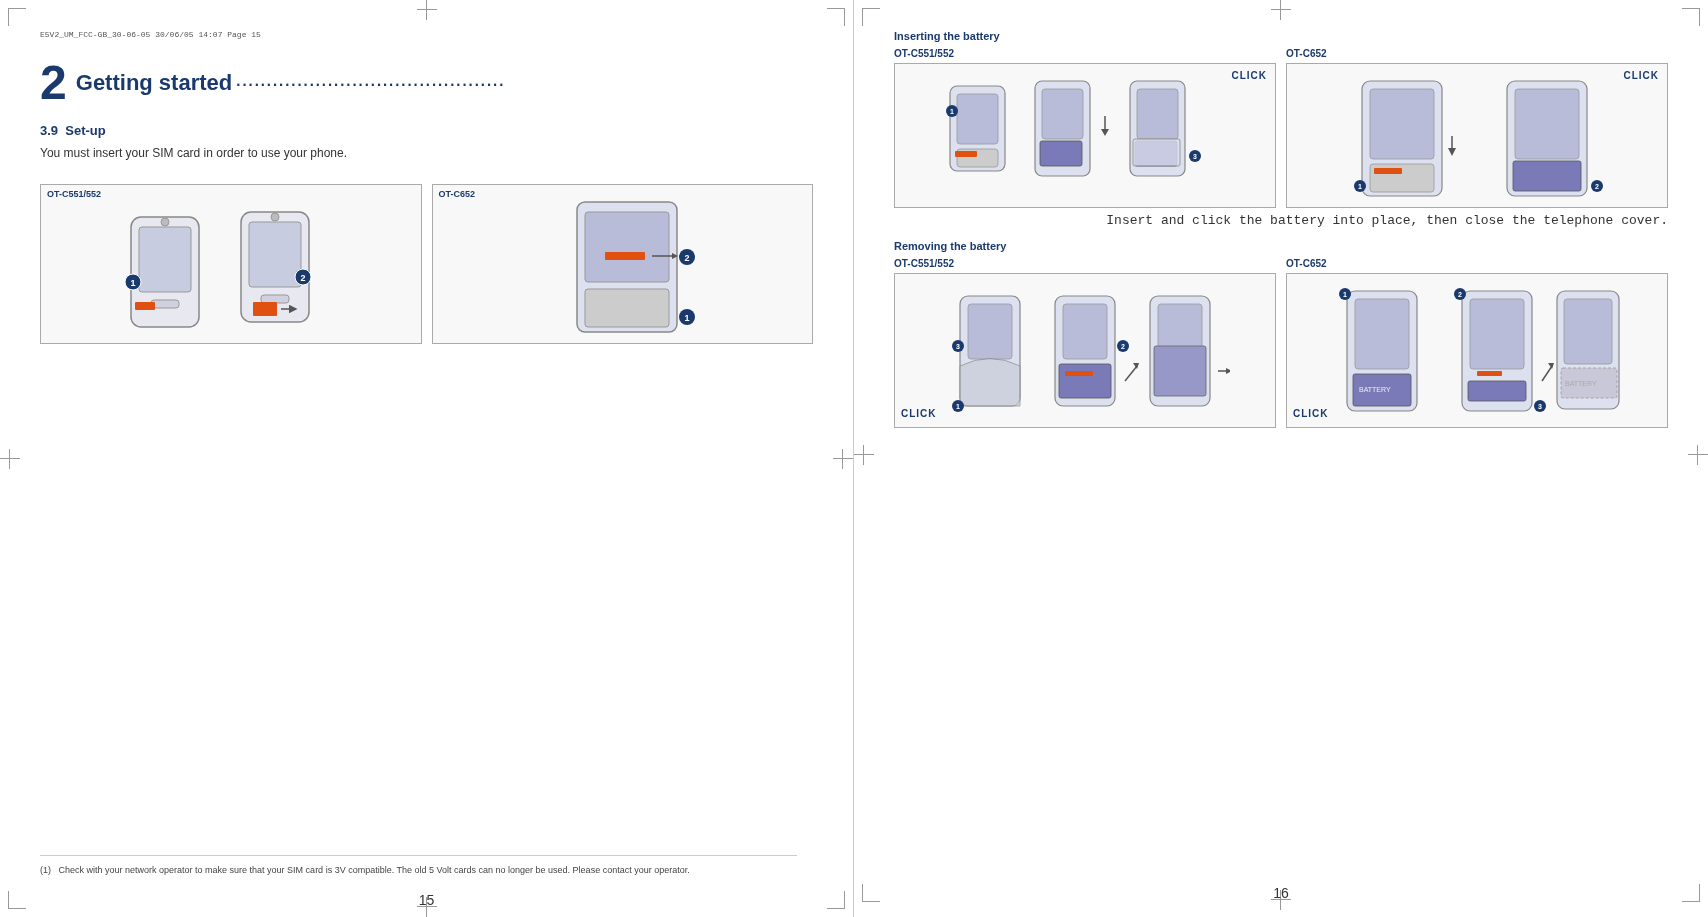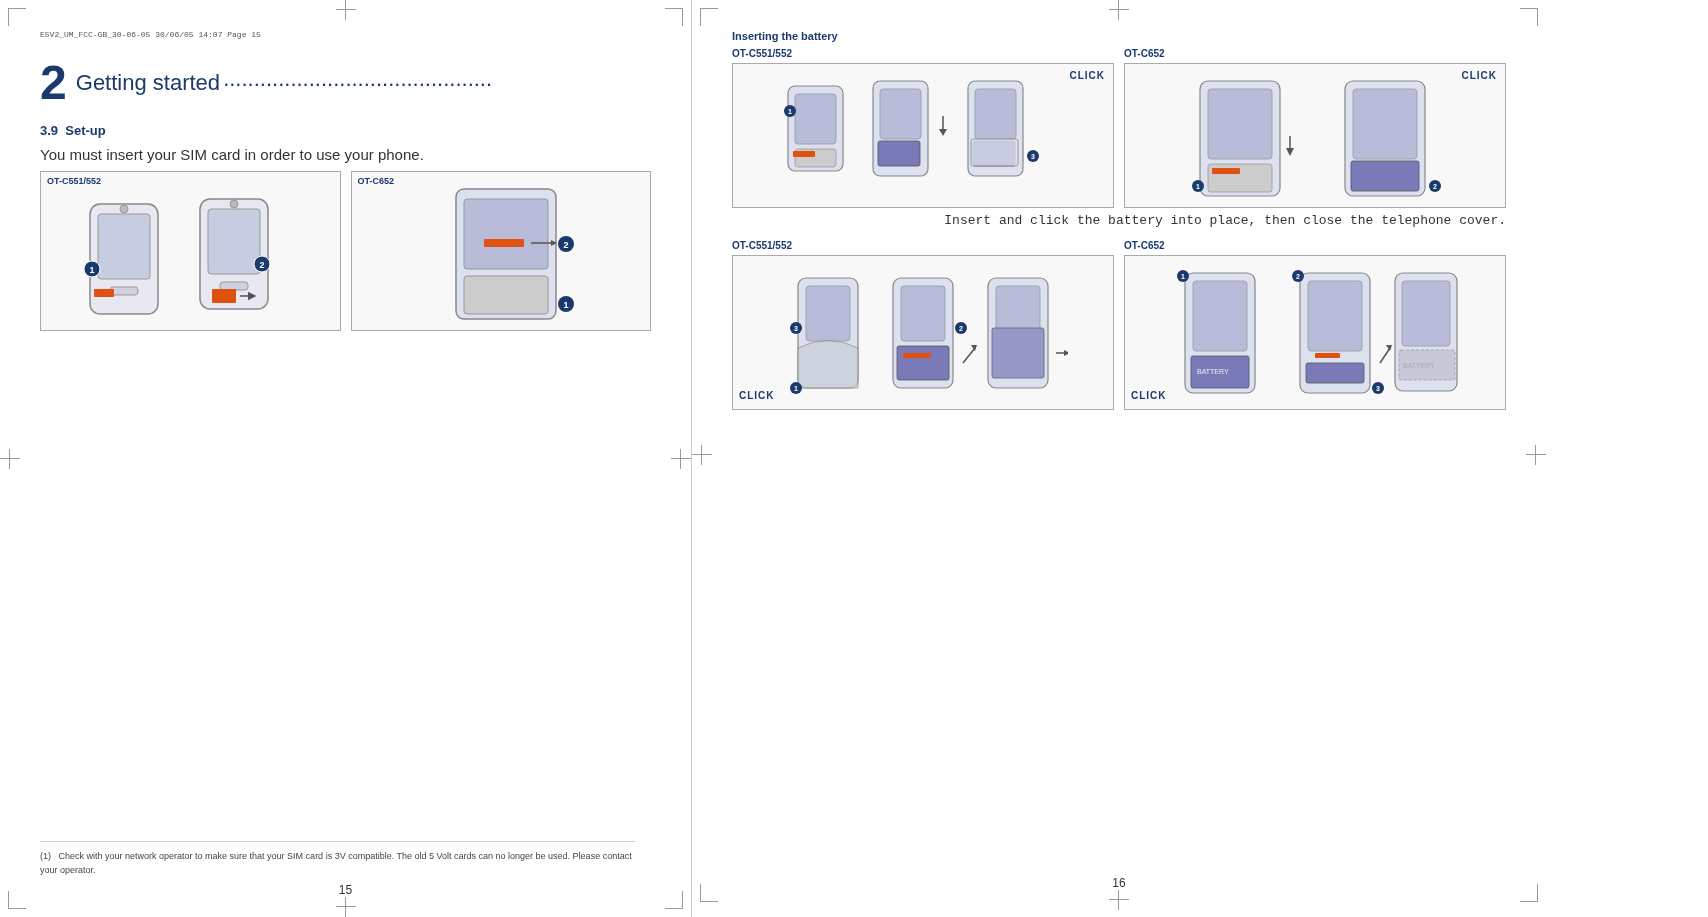--- a/index.html
+++ b/index.html
@@ -8,21 +8,21 @@
       font-family: Arial, Helvetica, sans-serif;
       font-size: 11px;
       color: #222;
       width: 1708px;
       height: 917px;
       overflow: hidden;
       display: flex;
     }
 
     .page {
-      width: 692px;
+      width: 854px;
       height: 917px;
       padding: 30px 40px 20px 40px;
       position: relative;
       border-right: 1px solid #ccc;
       flex-shrink: 0;
     }
 
     .page-right {
       width: 854px;
       height: 910px;
@@ -75,21 +75,21 @@
       font-size: 48px;
       font-weight: bold;
       color: #1a3a6e;
       display: inline-block;
       vertical-align: middle;
       margin-right: 6px;
       line-height: 1;
     }
     .chapter-title {
       font-size: 22px;
-      font-weight: normal;
+      font-weight: bold;
       color: #1a3a6e;
       vertical-align: middle;
       display: inline-block;
     }
     .chapter-dots {
       font-size: 22px;
       color: #1a3a6e;
     }
 
     .chapter-header {
@@ -107,22 +107,22 @@
     }
 
     .sub-heading {
       color: #1a3a6e;
       font-size: 11px;
       font-weight: bold;
       margin-bottom: 6px;
     }
 
     .body-text {
-      font-size: 15px;
-      margin-bottom: 8px;
+      font-size: 12px;
+      margin-bottom: 24px;
       color: #333;
     }
 
     
     .diagram-row {
       display: flex;
       gap: 10px;
       margin-bottom: 10px;
     }
 
@@ -183,24 +183,24 @@
       right: 56px;
       border-top: 1px solid #ccc;
       padding-top: 8px;
       font-size: 9px;
       color: #444;
       line-height: 1.5;
     }
 
     .page-number {
       position: absolute;
-      bottom: 20px;
+      bottom: 9px;
       left: 50%;
       transform: translateX(-50%);
-      font-size: 12px;
+      font-size: 14px;
       color: #333;
       margin-top: 36px;
     }
 
     
     .section-title-right {
       color: #1a3a6e;
       font-size: 11px;
       font-weight: bold;
       margin-bottom: 6px;
@@ -445,20 +445,21 @@
             </g>
           </svg>
         </div>
       </div>
     </div>
 
     <div class="caption-text">Insert and click the battery into place, then close the telephone cover.</div>
   </div>
 
   <div>
+    <div class="section-title-right">Removing the battery</div>
 
     <div class="model-row">
       <div class="model-col">
         <div class="model-label">OT-C551/552</div>
         <div class="diagram-box-medium">
           <span class="click-label click-left">CLICK</span>
           <svg width="290" height="140" viewBox="0 0 290 140" xmlns="http://www.w3.org/2000/svg">
 
             <g transform="translate(10, 10)">
               <rect x="10" y="5" width="60" height="110" rx="8" fill="#dde0ee" stroke="#888" stroke-width="1.2"></rect>

